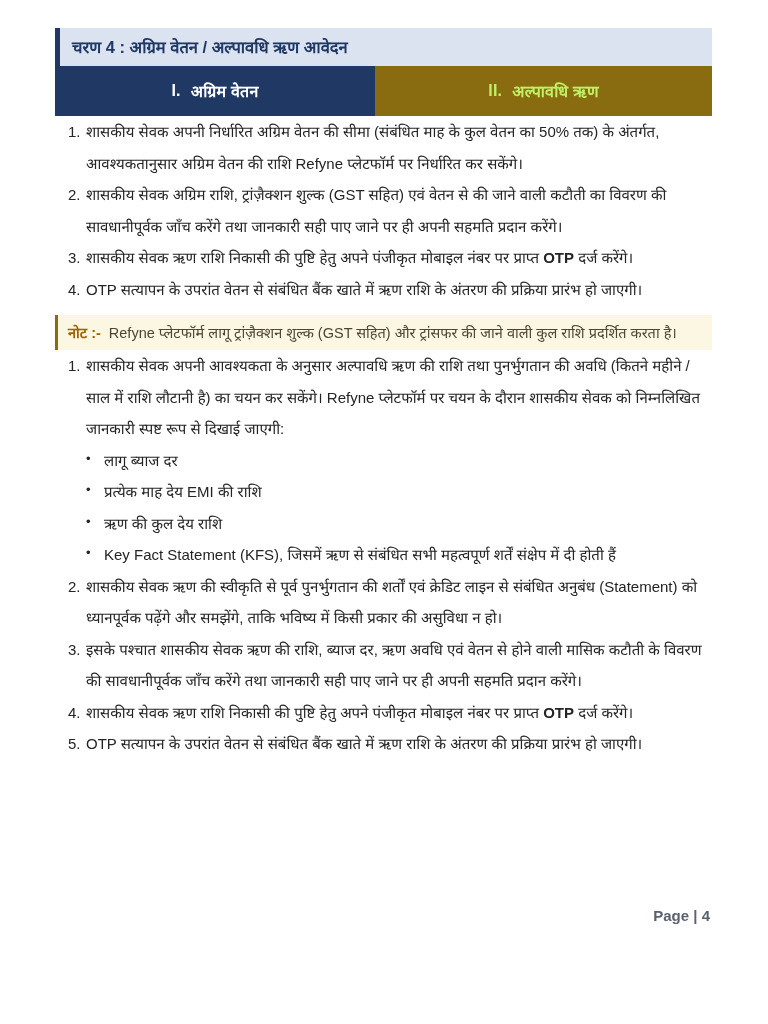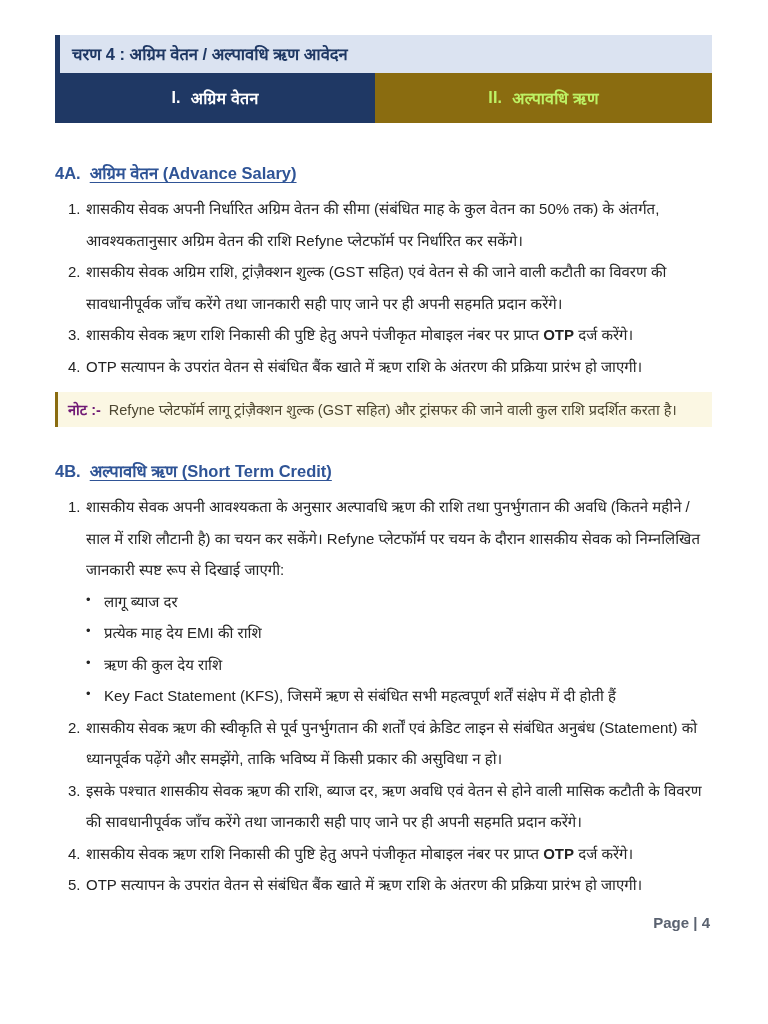--- a/index.html
+++ b/index.html
@@ -12,21 +12,21 @@
     --body_text:#242424;
     --note_text:#4c4630;
     --footer_gray:#5a6270;
   }
   *{margin:0;padding:0;box-sizing:border-box;}
   html,body{background:#ffffff;}
   body{font-family:"Liberation Sans","DejaVu Sans",sans-serif;}
   .page{
     position:relative;
     width:768px;height:944px;
-    margin:15px auto;
+    margin:8px auto;
     background:#ffffff;
     padding:20px 56px 0 55px;
     overflow:hidden;
   }
   .step-header{
     background:var(--header_bg);
     border-left:5px solid var(--navy);
     padding:7px 12px 8px;
     font-weight:bold;
     font-size:16.5px;
@@ -70,21 +70,21 @@
   .li .txt{flex:1;}
   .bullet-list .li .bul{flex:0 0 49px;padding-left:31px;font-size:13px;}
   .note{
     background:var(--note_bg);
     border-left:3px solid var(--gold);
     padding:7px 10px 8px;
     font-size:14.5px;
     color:var(--note_text);
     margin:10px 0 0;
   }
-  .note .note-label{font-style:normal;font-weight:bold;color:#701a75;margin-right:4px;}
+  .note .note-label{font-style:normal;font-weight:bold;color:#a16207;margin-right:4px;}
   .note .note-text{}
   .sec-4b{margin-top:32px;}
   .footer{
     position:absolute;
     right:58px;bottom:28px;
     color:var(--footer_gray);
     font-size:15px;
     font-weight:bold;
   }
 </style>
@@ -102,23 +102,20 @@
     <div class="opt opt-navy">
       <span class="numeral">I.</span>
       <span>अग्रिम वेतन</span>
     </div>
     <div class="opt opt-gold">
       <span class="numeral">II.</span>
       <span>अल्पावधि ऋण</span>
     </div>
   </div>
 
-  <div class="sec-heading">
-    <span class="sec-num">4A.</span><span class="sec-title">अग्रिम वेतन (Advance Salary)</span>
-  </div>
 
   <ol class="num-list">
     <li class="li">
       <span class="num">1.</span>
       <span class="txt"><span>शासकीय सेवक अपनी निर्धारित अग्रिम वेतन की सीमा (संबंधित माह के कुल वेतन का 50% तक) के अंतर्गत, आवश्यकतानुसार अग्रिम वेतन की राशि Refyne प्लेटफॉर्म पर निर्धारित कर सकेंगे।</span><b></b><span></span></span>
     </li>
     <li class="li">
       <span class="num">2.</span>
       <span class="txt"><span>शासकीय सेवक अग्रिम राशि, ट्रांज़ैक्शन शुल्क (GST सहित) एवं वेतन से की जाने वाली कटौती का विवरण की सावधानीपूर्वक जाँच करेंगे तथा जानकारी सही पाए जाने पर ही अपनी सहमति प्रदान करेंगे।</span><b></b><span></span></span>
     </li>
@@ -130,23 +127,20 @@
       <span class="num">4.</span>
       <span class="txt"><span>OTP सत्यापन के उपरांत वेतन से संबंधित बैंक खाते में ऋण राशि के अंतरण की प्रक्रिया प्रारंभ हो जाएगी।</span><b></b><span></span></span>
     </li>
   </ol>
 
   <div class="note">
     <span class="note-label">नोट :-</span>
     <span class="note-text">Refyne प्लेटफॉर्म लागू ट्रांज़ैक्शन शुल्क (GST सहित) और ट्रांसफर की जाने वाली कुल राशि प्रदर्शित करता है।</span>
   </div>
 
-  <div class="sec-heading sec-4b">
-    <span class="sec-num">4B.</span><span class="sec-title">अल्पावधि ऋण (Short Term Credit)</span>
-  </div>
 
   <ol class="num-list">
     <li class="li">
       <span class="num">1.</span>
       <span class="txt">शासकीय सेवक अपनी आवश्यकता के अनुसार अल्पावधि ऋण की राशि तथा पुनर्भुगतान की अवधि (कितने महीने / साल में राशि लौटानी है) का चयन कर सकेंगे। Refyne प्लेटफॉर्म पर चयन के दौरान शासकीय सेवक को निम्नलिखित जानकारी स्पष्ट रूप से दिखाई जाएगी:</span>
     </li>
   </ol>
 
   <ul class="bullet-list">
     <li class="li">

